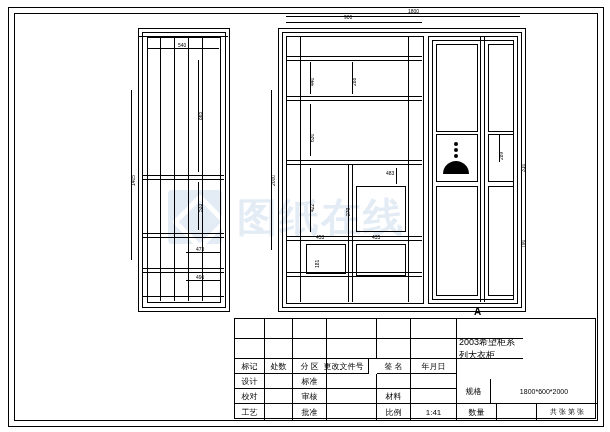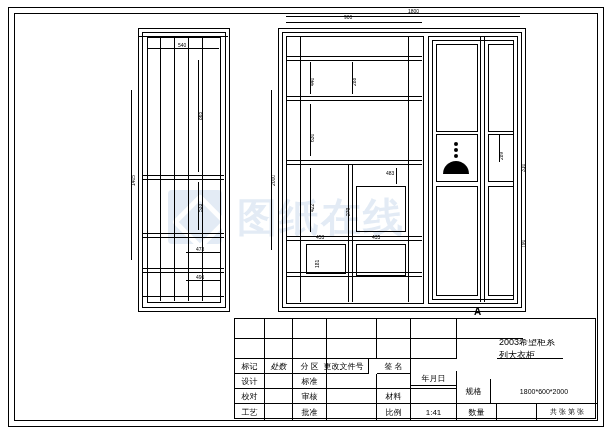--- a/index.html
+++ b/index.html
@@ -183,29 +183,29 @@
 
     <div class="cell" style="left:0;top:20px;width:30px;height:20px;"></div>
     <div class="cell" style="left:30px;top:20px;width:28px;height:20px;"></div>
     <div class="cell" style="left:58px;top:20px;width:34px;height:20px;"></div>
     <div class="cell" style="left:92px;top:20px;width:50px;height:20px;"></div>
     <div class="cell" style="left:142px;top:20px;width:34px;height:20px;"></div>
     <div class="cell" style="left:176px;top:20px;width:46px;height:20px;"></div>
 
     <div class="cell big" style="left:222px;top:0;width:66px;height:20px;border-right:none;"></div>
 
-    <div class="cell big" style="left:222px;top:20px;width:66px;height:20px;border-right:none;justify-content:flex-start;padding-left:2px;margin-left:40px;">2003希望柜系列大衣柜</div>
+    <div class="cell big" style="left:222px;top:20px;width:66px;height:20px;border-right:none;justify-content:flex-start;padding-left:2px;">2003希望柜系列大衣柜</div>
 
 
     <div class="cell" style="left:0;top:40px;width:30px;height:15px;">标记</div>
-    <div class="cell" style="left:30px;top:40px;width:28px;height:15px;font-style:italic;">处数</div>
+    <div class="cell" style="left:30px;top:40px;width:28px;height:15px;">处数</div>
     <div class="cell" style="left:58px;top:40px;width:34px;height:15px;">分  区</div>
     <div class="cell" style="left:84px;top:40px;width:50px;height:15px;">更改文件号</div>
     <div class="cell" style="left:142px;top:40px;width:34px;height:15px;">签  名</div>
-    <div class="cell" style="left:176px;top:40px;width:46px;height:15px;margin-top:12px;">年月日</div>
+    <div class="cell" style="left:176px;top:40px;width:46px;height:15px;">年月日</div>
 
     <div class="cell" style="left:0;top:55px;width:30px;height:15px;">设计</div>
     <div class="cell" style="left:30px;top:55px;width:28px;height:15px;"></div>
     <div class="cell" style="left:58px;top:55px;width:34px;height:15px;">标准</div>
     <div class="cell" style="left:92px;top:55px;width:50px;height:15px;"></div>
     <div class="cell" style="left:142px;top:55px;width:34px;height:15px;"></div>
     <div class="cell" style="left:176px;top:55px;width:46px;height:15px;"></div>
 
     <div class="cell" style="left:0;top:70px;width:30px;height:15px;">校对</div>
     <div class="cell" style="left:30px;top:70px;width:28px;height:15px;"></div>

